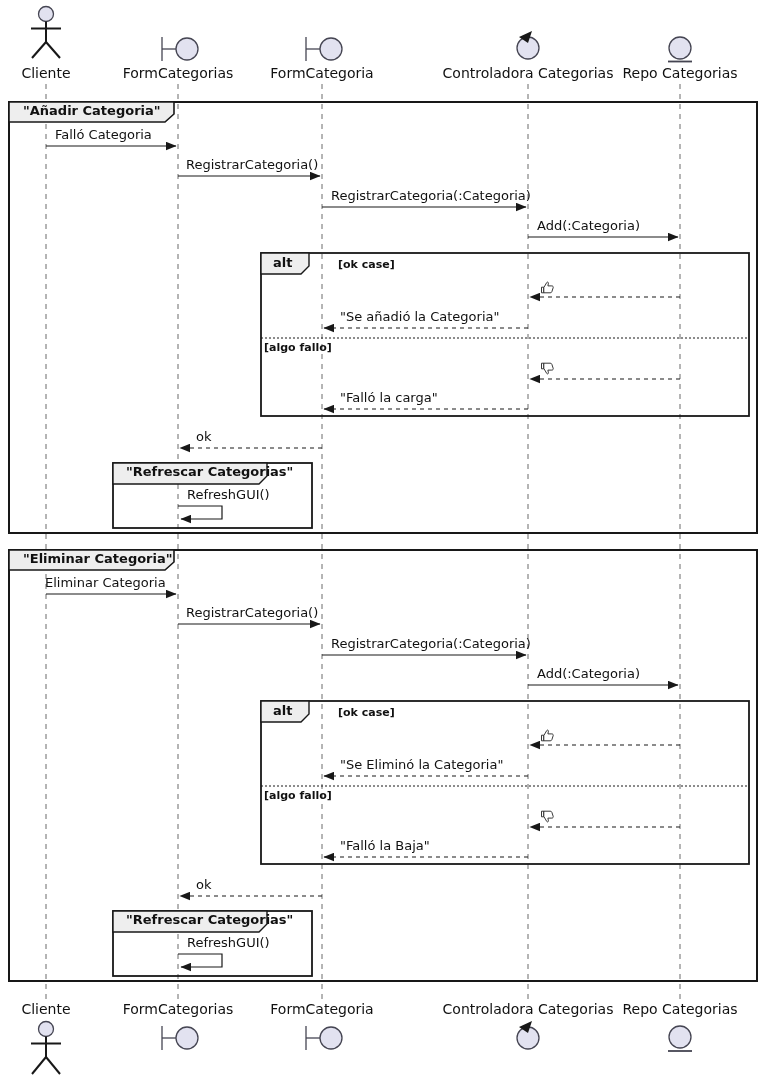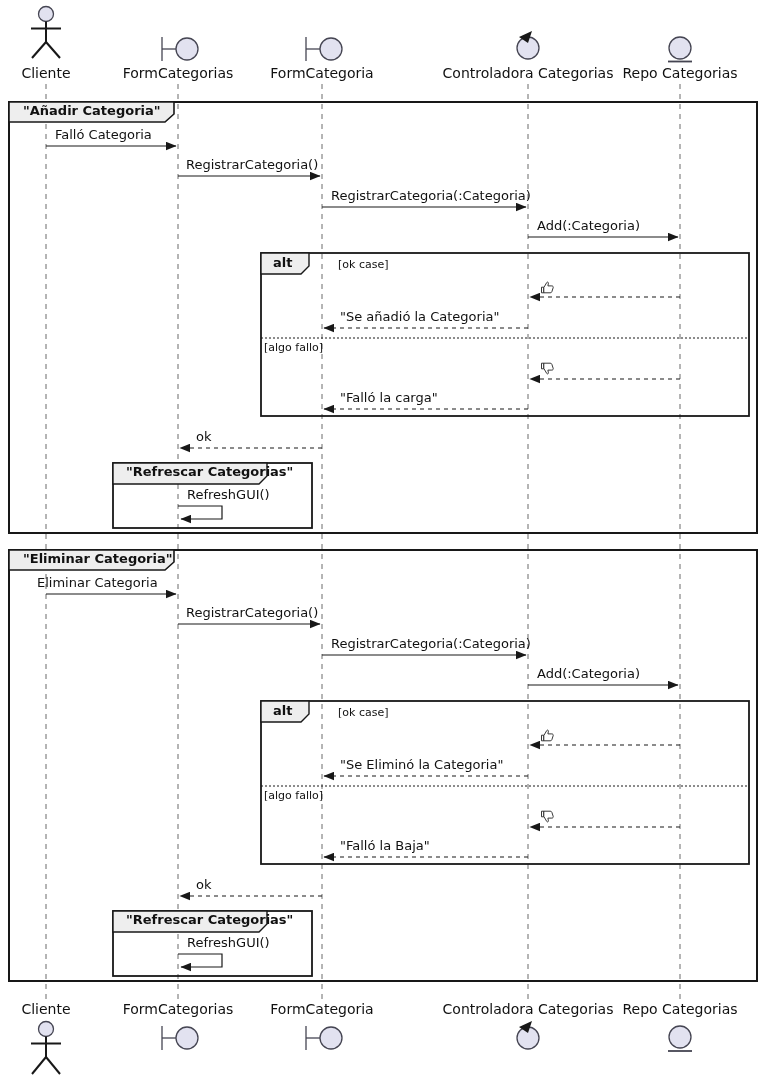--- a/index.html
+++ b/index.html
@@ -1,21 +1,21 @@
 <!DOCTYPE html>
 <html><head>
 <meta charset="utf-8">
 <style>
   html,body{margin:0;padding:0;background:#fff;}
   .stage{position:relative;width:764px;height:1082px;background:#ffffff;
          font-family:"DejaVu Sans","Liberation Sans",sans-serif;color:#111;overflow:hidden;}
   .stage svg{position:absolute;left:0;top:0;}
   .t{position:absolute;white-space:nowrap;font-size:13px;line-height:1.15;}
   .b{font-weight:bold;}
-  .guard{position:absolute;white-space:nowrap;font-size:11px;font-weight:normal;}
+  .guard{position:absolute;white-space:nowrap;font-size:11px;font-weight:bold;}
   .pl{position:absolute;white-space:nowrap;font-size:14px;transform:translateX(-50%);}
 </style>
 </head>
 <body>
 
 <div class="stage">
 
   <svg width="764" height="1082" viewBox="0 0 764 1082">
     <defs>
       <marker id="arr" viewBox="0 0 10 8" markerWidth="11" markerHeight="9" refX="9.5" refY="4" orient="auto" markerUnits="userSpaceOnUse">
@@ -157,21 +157,21 @@
   <div class="t b" style="left:273px;top:256px">alt</div>
   <div class="guard" style="left:338px;top:258px">[ok case]</div>
   <div class="t" style="left:340px;top:310px">"Se añadió la Categoria"</div>
   <div class="guard" style="left:264px;top:341px">[algo fallo]</div>
   <div class="t" style="left:340px;top:391px">"Falló la carga"</div>
   <div class="t" style="left:196px;top:430px">ok</div>
   <div class="t b" style="left:126px;top:465px">"Refrescar Categorias"</div>
   <div class="t" style="left:187px;top:488px">RefreshGUI()</div>
 
   <div class="t b" style="left:23px;top:552px">"Eliminar Categoria"</div>
-  <div class="t" style="left:37px;top:576px">Eliminar Categoria</div>
+  <div class="t" style="left:45px;top:576px">Eliminar Categoria</div>
   <div class="t" style="left:186px;top:606px">RegistrarCategoria()</div>
   <div class="t" style="left:331px;top:637px">RegistrarCategoria(:Categoria)</div>
   <div class="t" style="left:537px;top:667px">Add(:Categoria)</div>
   <div class="t b" style="left:273px;top:704px">alt</div>
   <div class="guard" style="left:338px;top:706px">[ok case]</div>
   <div class="t" style="left:340px;top:758px">"Se Eliminó la Categoria"</div>
   <div class="guard" style="left:264px;top:789px">[algo fallo]</div>
   <div class="t" style="left:340px;top:839px">"Falló la Baja"</div>
   <div class="t" style="left:196px;top:878px">ok</div>
   <div class="t b" style="left:126px;top:913px">"Refrescar Categorias"</div>

